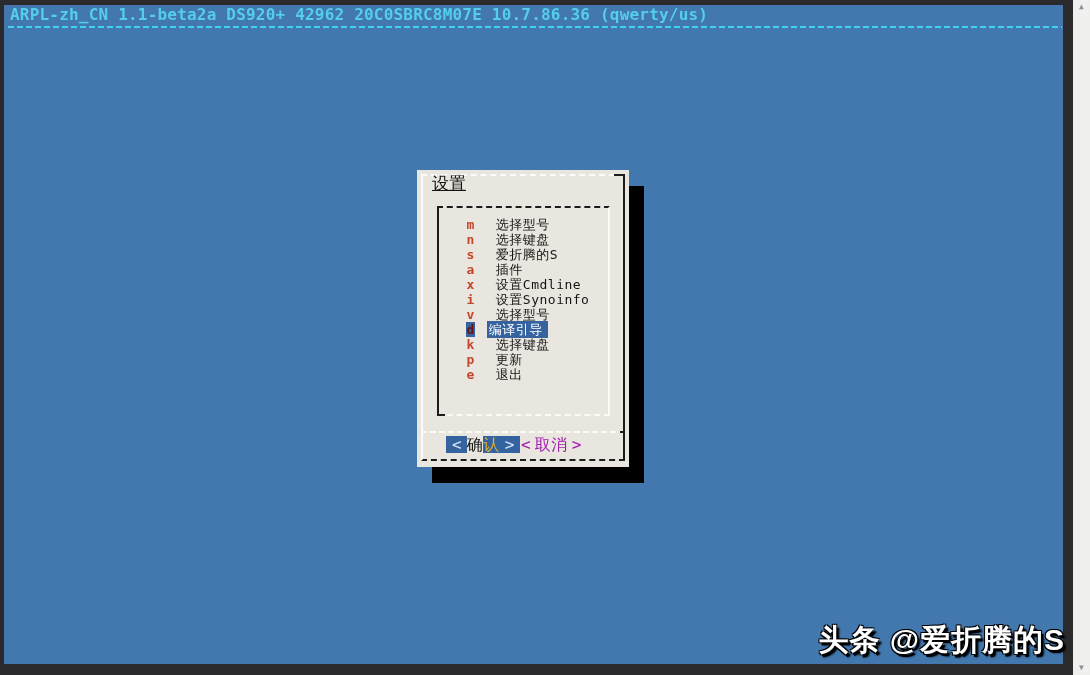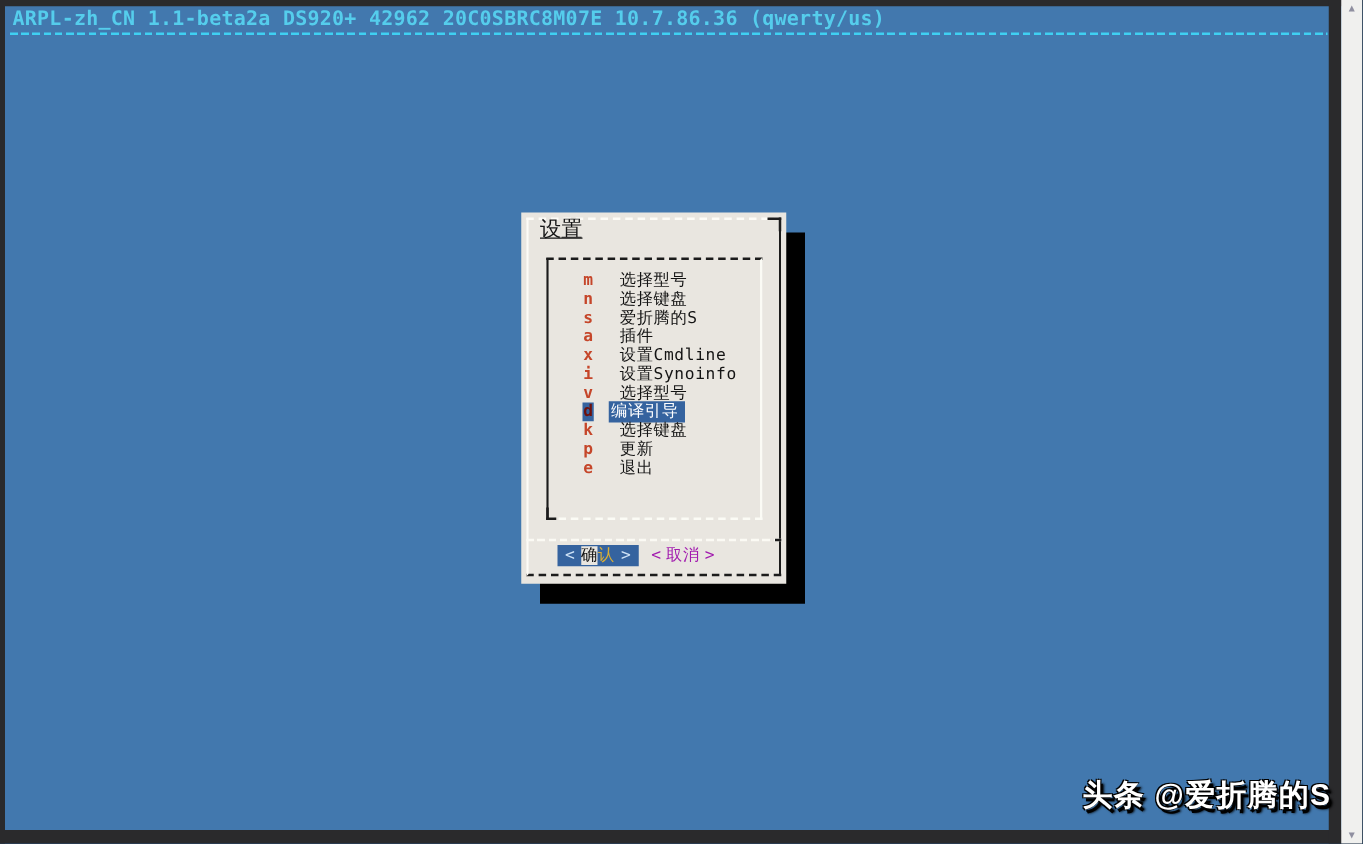--- a/index.html
+++ b/index.html
@@ -46,33 +46,33 @@
   .mkey{display:inline-block;margin-left:27px;min-width:9px;text-align:center;
     color:var(--menu-key-red,#c5462a);font-weight:bold;}
   .mlabel{margin-left:13px;color:#141414;letter-spacing:.5px;}
   .menu-row.selected .mkey{background:var(--highlight-blue,#35639f);color:#6e100c;}
   .menu-row.selected .mlabel{background:var(--highlight-blue,#35639f);color:#ffffff;
     padding:1px 5px 1px 2px;margin-left:4px;}
   .separator{position:absolute;left:4px;top:261px;width:204px;height:2px;
     background:repeating-linear-gradient(90deg,#fbfaf4 0 6px,transparent 6px 9px);}
   .separator::after{content:"";position:absolute;right:0;top:0;width:5px;height:2px;background:#1c1c1c;}
   
-  .btn{position:absolute;top:266px;font-size:13px;line-height:17px;height:17px;
+  .btn{position:absolute;top:266px;font-size:16px;line-height:17px;height:17px;
     white-space:nowrap;cursor:default;}
   .btn-ok{left:29px;background:var(--highlight-blue,#35639f);padding:0 1px;}
   .ok-pale{color:#cfe3f7;padding:0 5px;}
   .ok-cursor{background:var(--dialog-bg,#e9e6e0);color:#151515;letter-spacing:.5px;}
   .ok-hot{color:var(--hotkey-yellow,#ddb033);letter-spacing:.5px;}
   .btn-cancel{left:100px;color:#a21caf;}
   .cancel-bracket{padding:0 4px;}
   .cancel-label{letter-spacing:.5px;}
   
   .watermark{position:absolute;top:620px;right:25px;z-index:4;
     font-family:"Liberation Sans","DejaVu Sans",sans-serif;font-weight:800;
-    font-size:24px;color:#fff;letter-spacing:1px;white-space:nowrap;
+    font-size:30px;color:#fff;letter-spacing:1px;white-space:nowrap;
     text-shadow:2px 3px 0 #000,-1px -1px 0 #000,1px -1px 0 #000,-1px 1px 0 #000,3px 3px 2px #000;}
 </style>
 </head>
 <body>
 
 <div class="screen">
 
   <div class="backtitle">ARPL-zh_CN 1.1-beta2a DS920+ 42962 20C0SBRC8M07E 10.7.86.36 (qwerty/us)</div>
   <div class="cyan-rule"></div>
 

